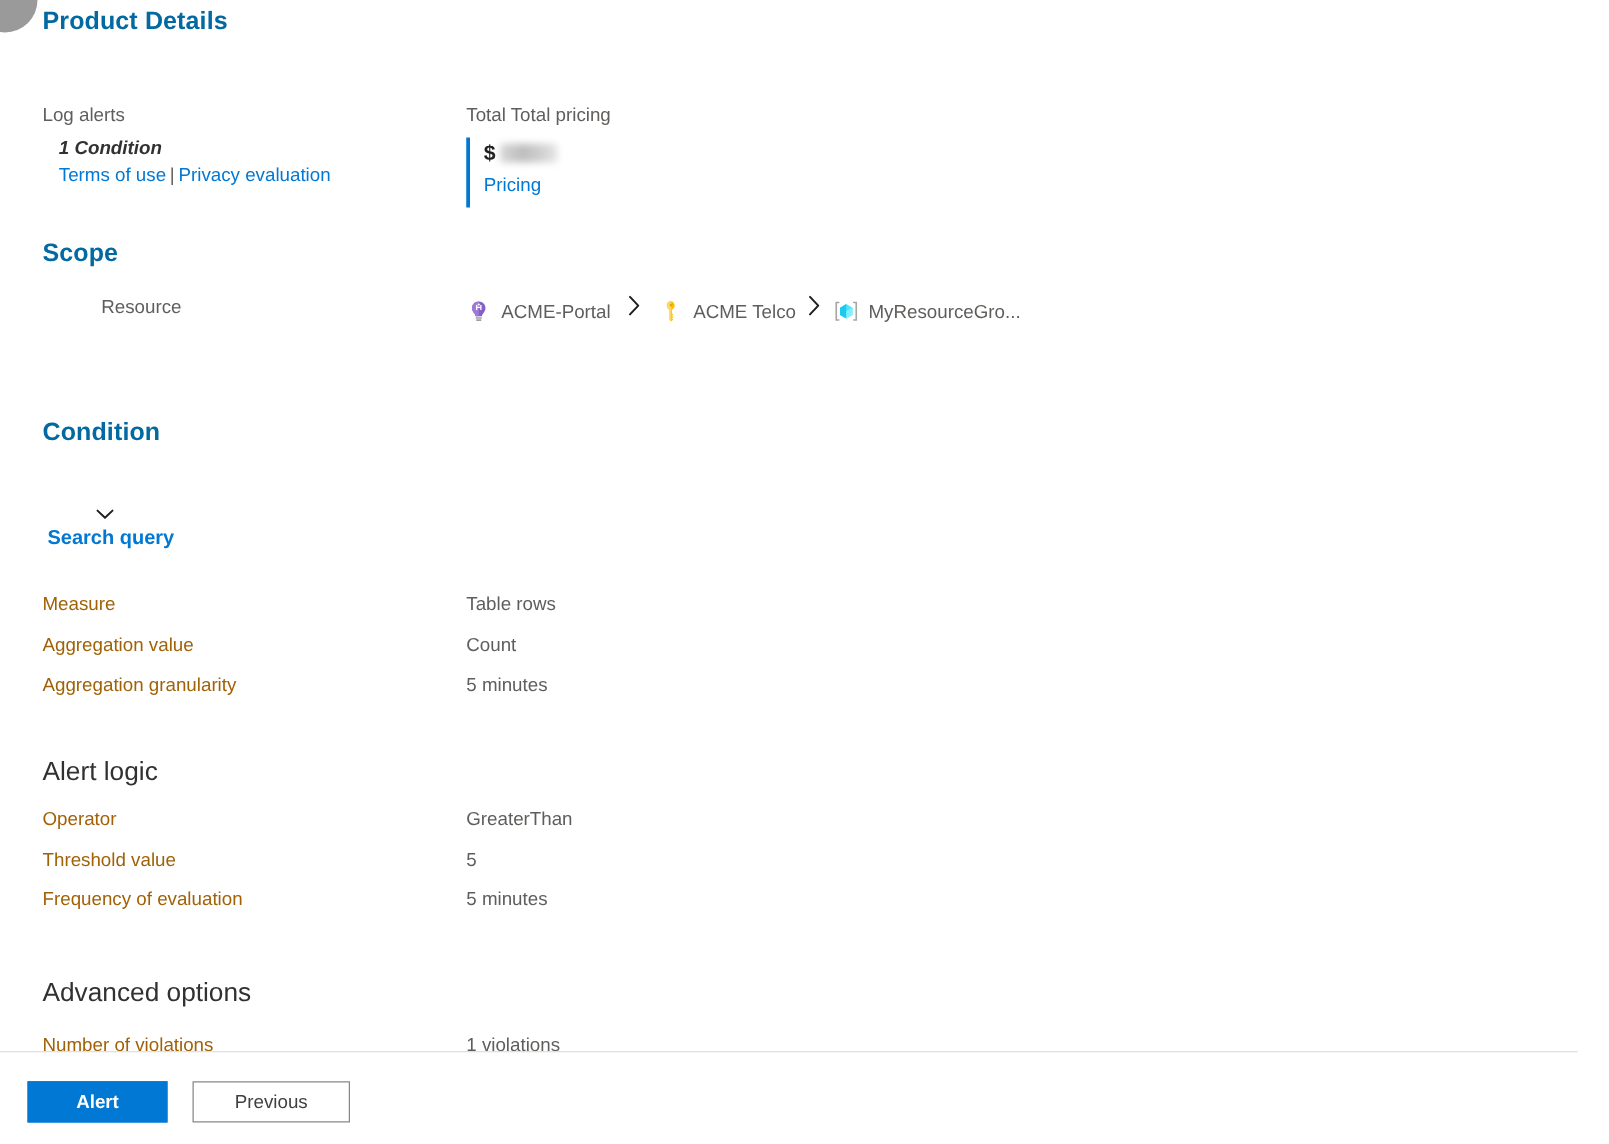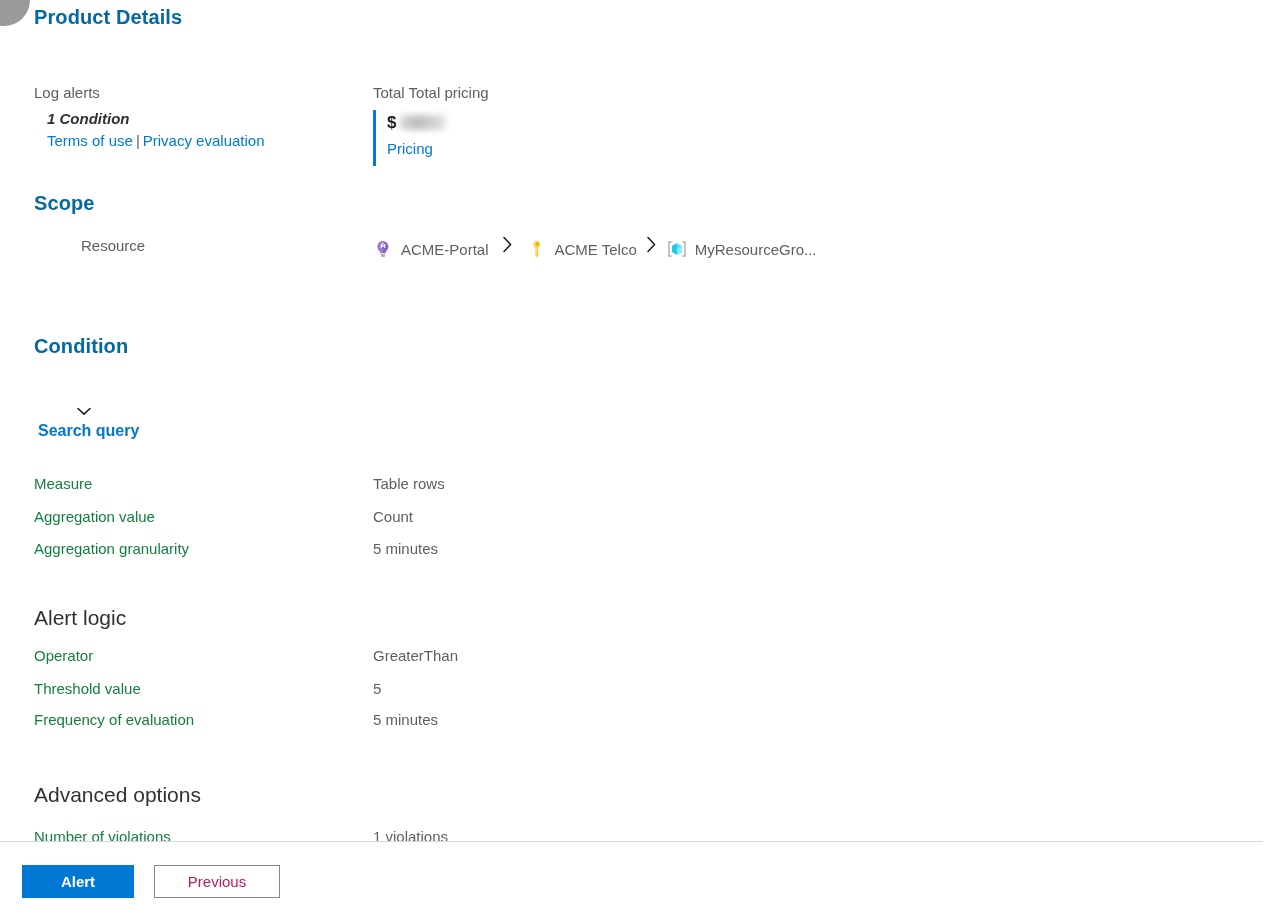--- a/index.html
+++ b/index.html
@@ -223,21 +223,21 @@
     position: absolute;
     left: 34px;
     width: 1200px;
     height: 22px;
   }
   .kv .k {
     position: absolute;
     left: 0;
     top: 0;
     font-size: 15px;
-    color: #15803d;
+    color: #a16207;
     white-space: nowrap;
   }
   .kv .v {
     position: absolute;
     left: 339px;
     top: 0;
     font-size: 15px;
     color: #605e5c;
     white-space: nowrap;
   }
@@ -286,21 +286,21 @@
     background: #0078d4;
     border: 1px solid #0078d4;
     color: #ffffff;
     font-weight: 600;
   }
   .btn-prev {
     left: 154px;
     width: 126px;
     background: #ffffff;
     border: 1px solid #8a8886;
-    color: #be185d;
+    color: #404040;
     font-weight: 400;
   }
 </style>
 </head>
 <body>
 
 <div class="corner-blob"></div>
 
 <div class="content">
 

